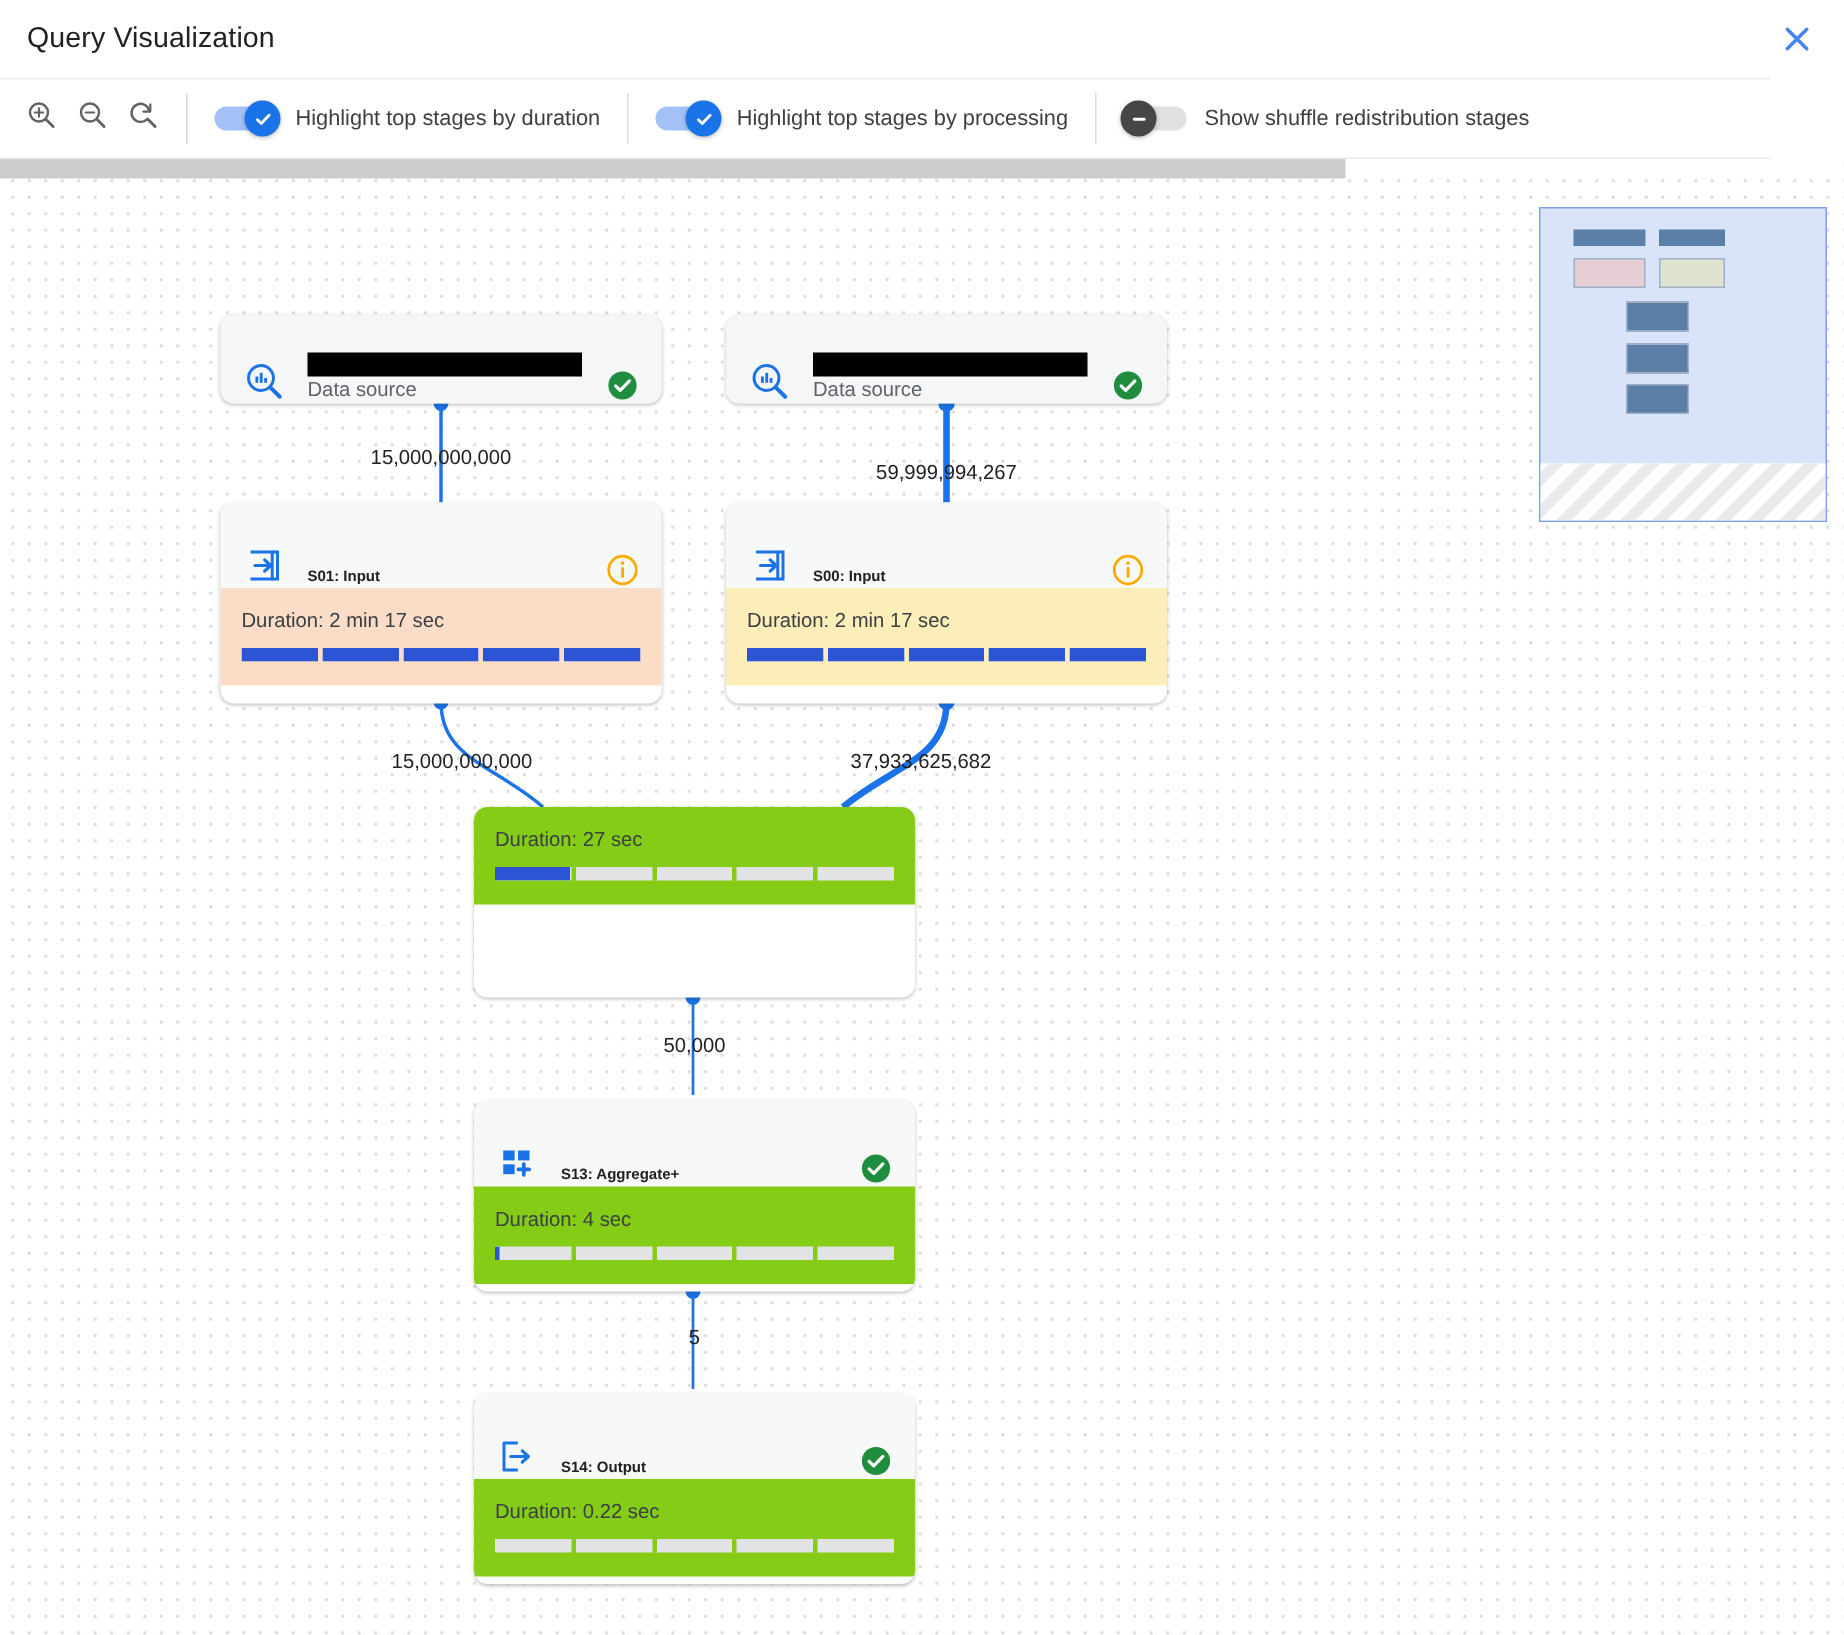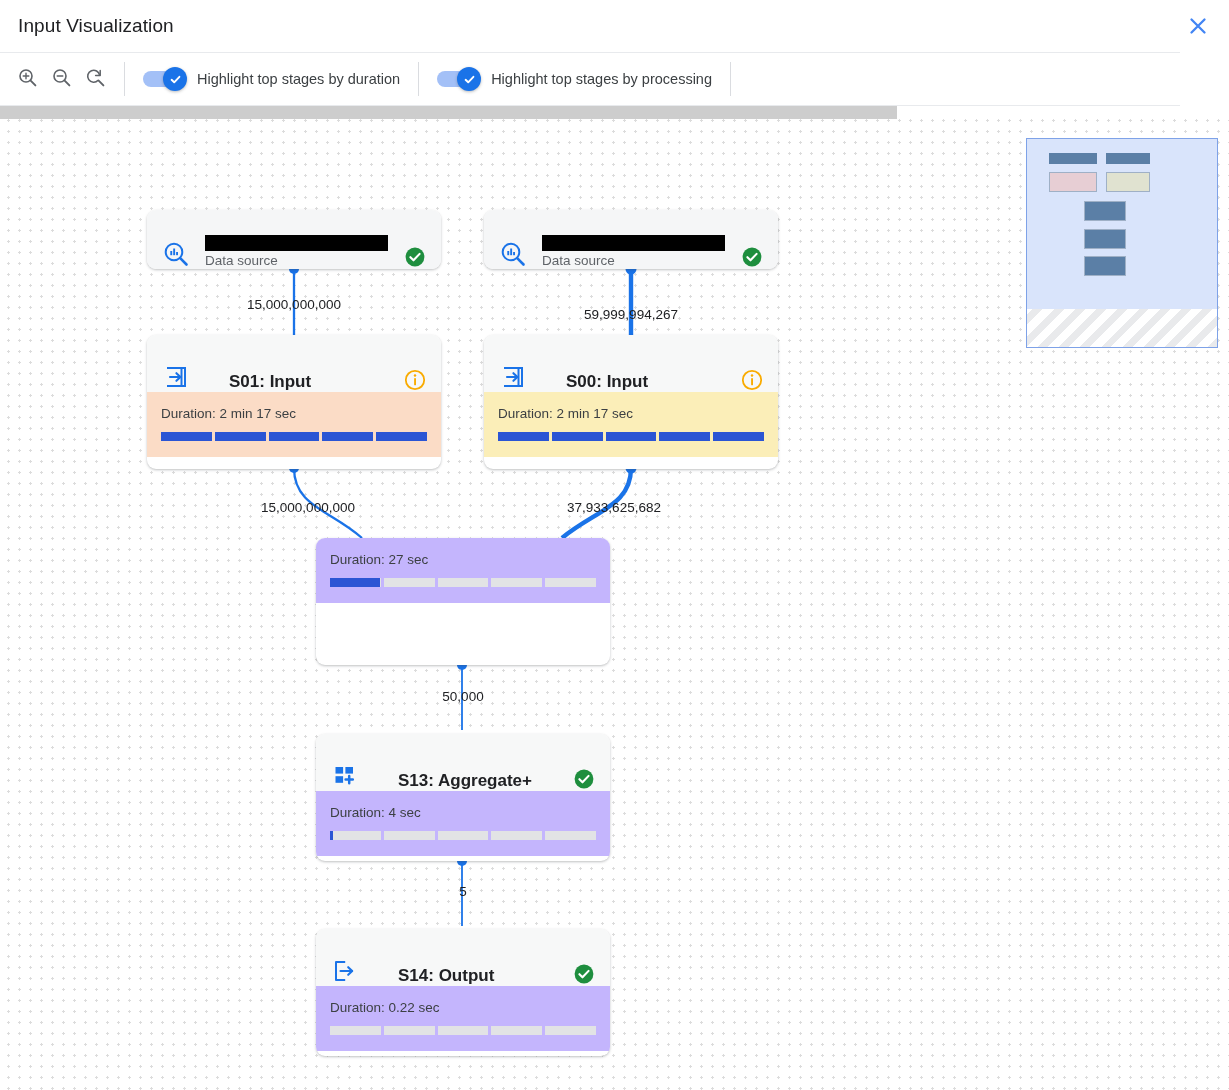--- a/index.html
+++ b/index.html
@@ -180,46 +180,45 @@
     width: 30px; height: 30px;
     flex: 0 0 auto;
     display: flex; align-items: center; justify-content: center;
   }
   .node-titlewrap {
     flex: 1 1 auto;
     margin-left: 14px;
     min-width: 0;
   }
   .node-title {
-    font-size: 17px;
+    font-size: 10px;
     color: #202124;
     font-weight: bold;
     white-space: nowrap;
-    margin-left: 24px;
   }
   .redacted {
     display: block;
     width: 183px;
     height: 16px;
     background: #000000;
   }
   .node-sub {
     font-size: 13.5px;
     color: #5f6368;
     margin-top: 2px;
   }
   .node-status {
     width: 24px; height: 24px;
     flex: 0 0 auto;
     display: flex; align-items: center; justify-content: center;
     margin-left: 8px;
   }
   .node-body {
     padding: 14px 14px 16px 14px;
-    background: #c4b5fd;
+    background: #84cc16;
   }
   .node-body.dur-hl  { background: #fbdcc6; }
   .node-body.proc-hl { background: #fbeeb8; }
   .node-dur {
     font-size: 13.5px;
     color: #3c4043;
     margin-bottom: 11px;
   }
   .meter {
     display: flex;
@@ -259,21 +258,21 @@
     height: 38px;
     background: #ffffff;
     background-image: repeating-linear-gradient(
       -45deg, #e9eaec 0 7px, #ffffff 7px 15px);
   }
 </style>
 </head>
 <body>
 
 <div class="header">
-  <div class="header-title">Input Visualization</div>
+  <div class="header-title">Query Visualization</div>
   <div class="close-btn">
     <span>
       <svg width="22" height="22" viewBox="0 0 22 22">
         <path d="M4.5 4.5 L17.5 17.5 M17.5 4.5 L4.5 17.5" stroke="#4285f4" stroke-width="2.3" stroke-linecap="round"></path>
       </svg>
     </span>
   </div>
 </div>
 
 <div class="toolbar">
@@ -331,20 +330,31 @@
         <svg width="13" height="13" viewBox="0 0 13 13">
           <path d="M2.6 6.8 L5.2 9.3 L10.4 3.8" fill="none" stroke="#ffffff" stroke-width="1.9" stroke-linecap="round" stroke-linejoin="round"></path>
         </svg>
       </span>
     </span>
     <span class="toggle-label">Highlight top stages by processing</span>
   </div>
 
   <div class="tb-divider"></div>
 
+  <div class="toggle-group">
+    <span class="switch off">
+      <span class="track"></span>
+      <span class="thumb">
+        <svg width="13" height="13" viewBox="0 0 13 13">
+          <path d="M3.2 6.5 H9.8" fill="none" stroke="#ffffff" stroke-width="1.9" stroke-linecap="round"></path>
+        </svg>
+      </span>
+    </span>
+    <span class="toggle-label">Show shuffle redistribution stages</span>
+  </div>
 </div>
 
 <div class="canvas">
 
   <svg class="edges" viewBox="0 0 1229 984">
 
     <g>
       <circle cx="294" cy="163" r="5" fill="#1a73e8"></circle>
       <path d="M294 163 L294 229" stroke="#1a73e8" stroke-width="2.3" fill="none"></path>
     </g>

